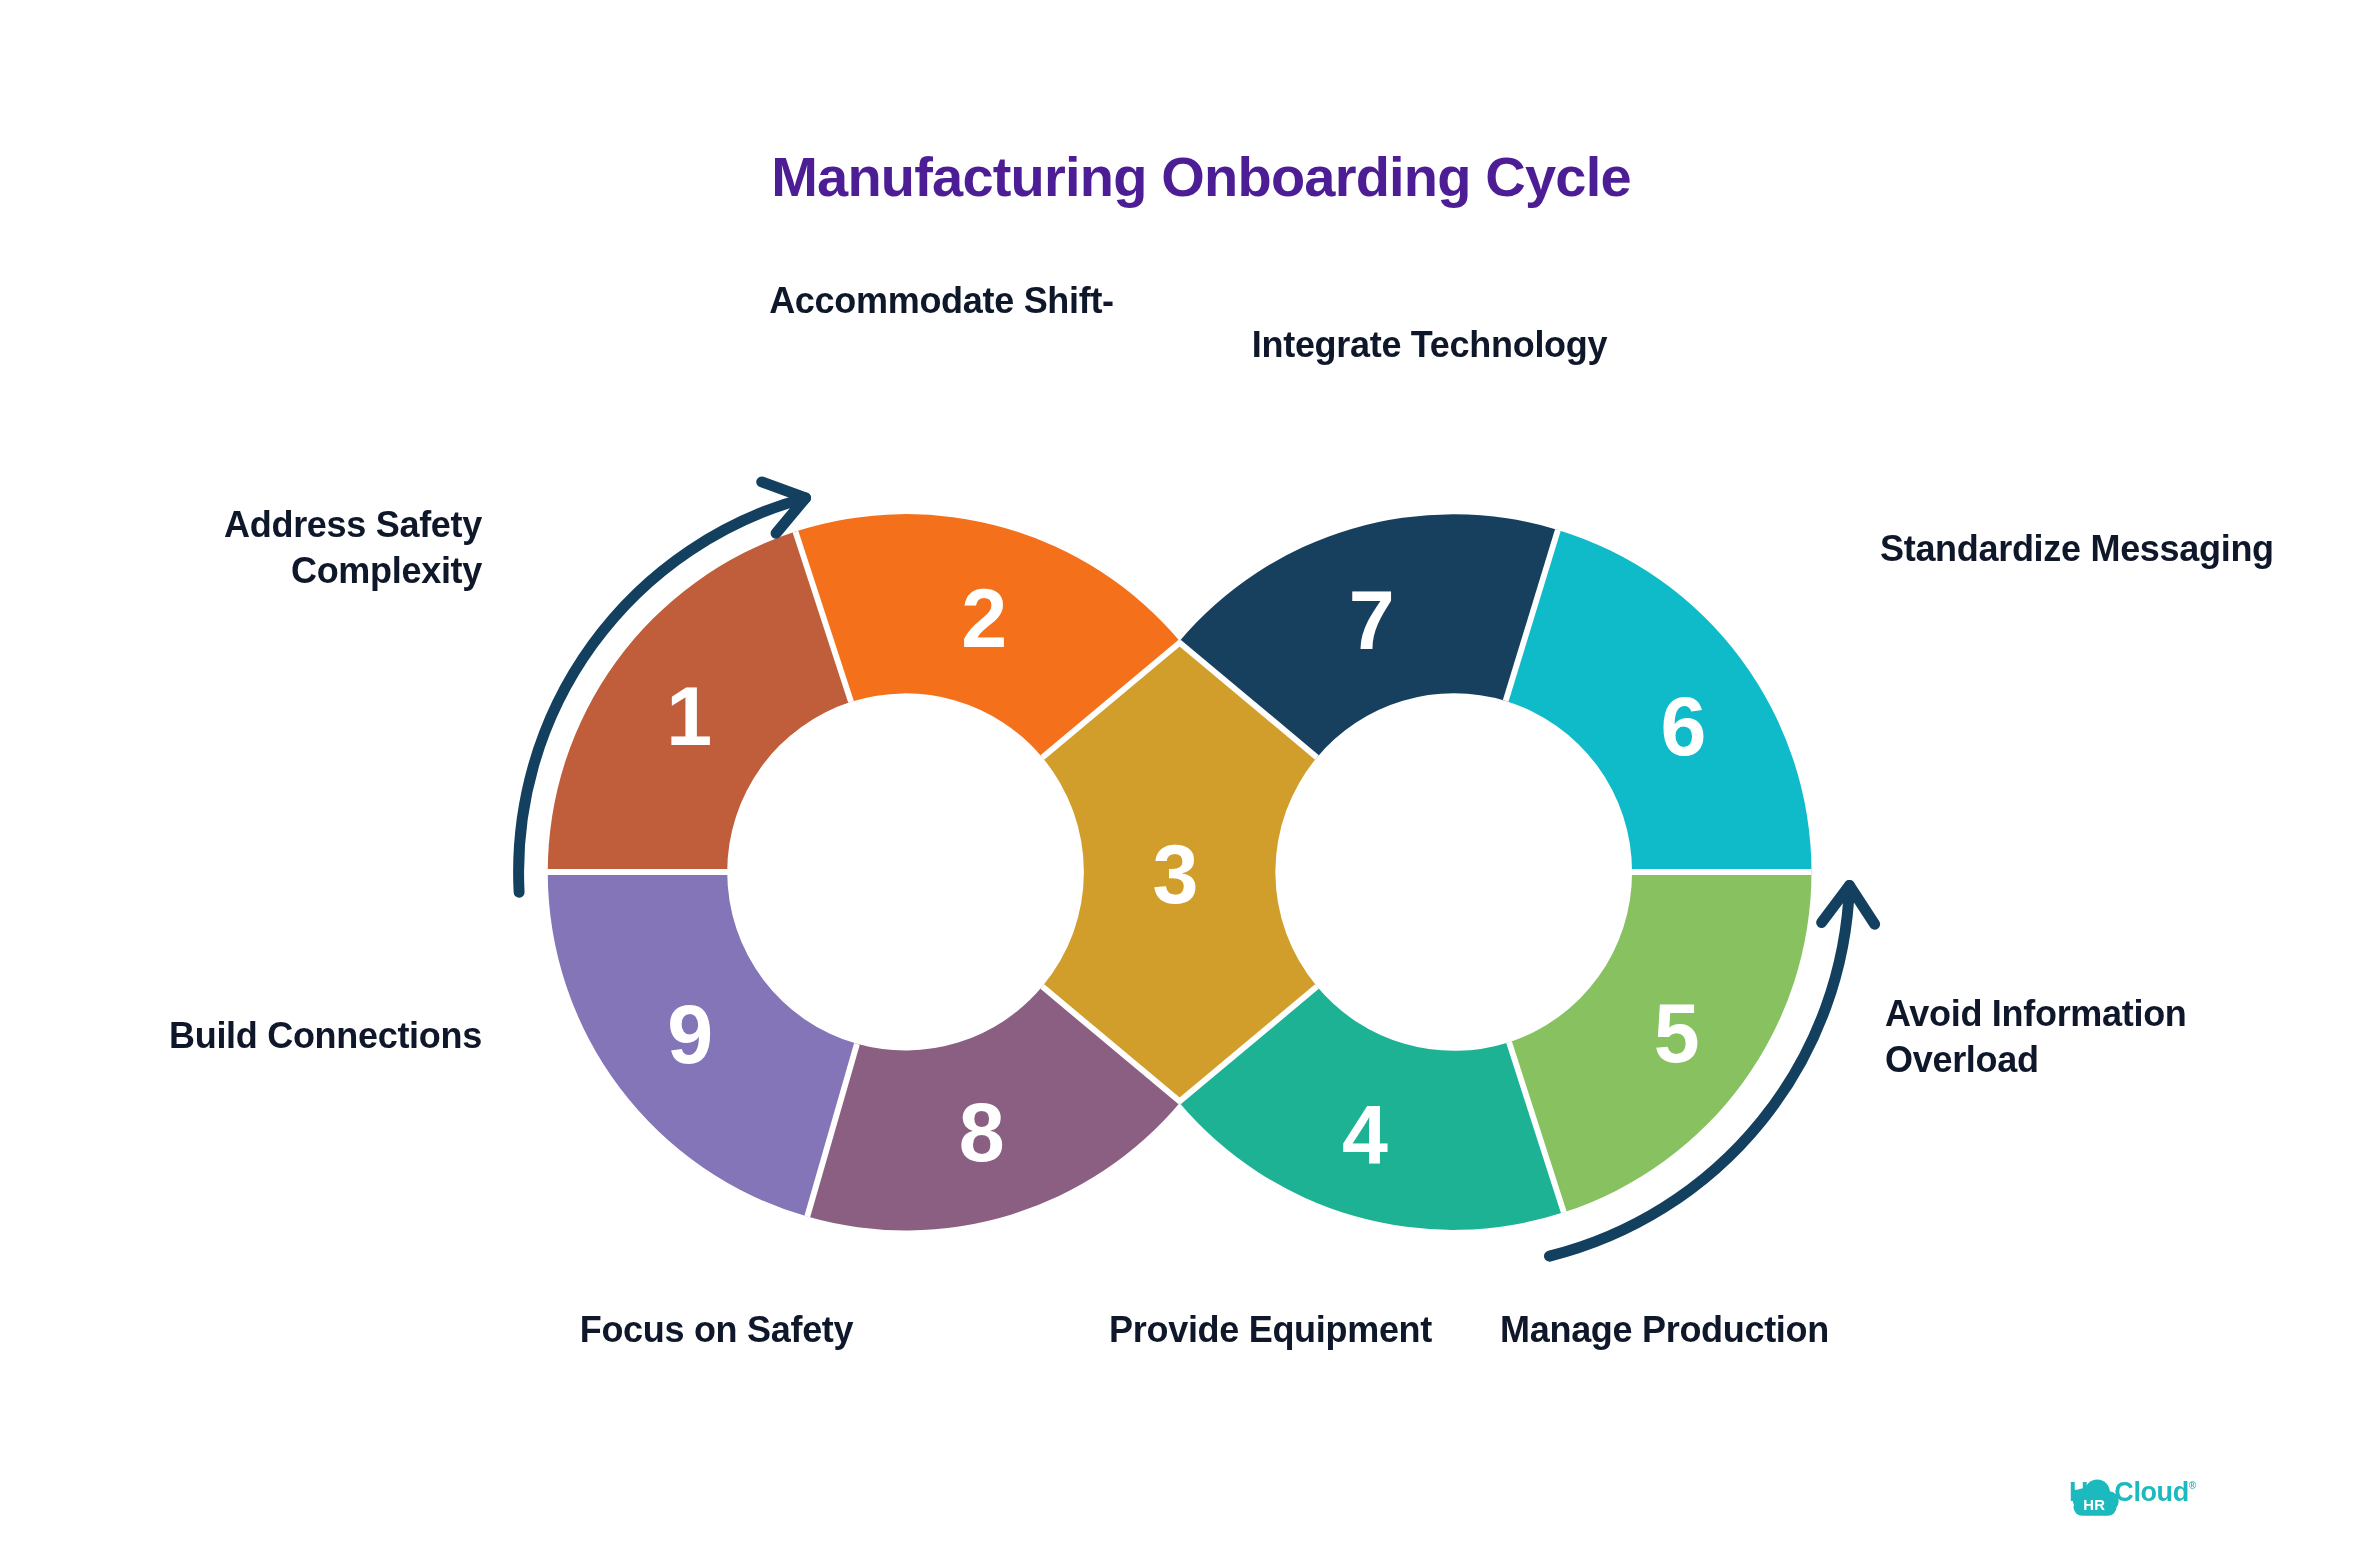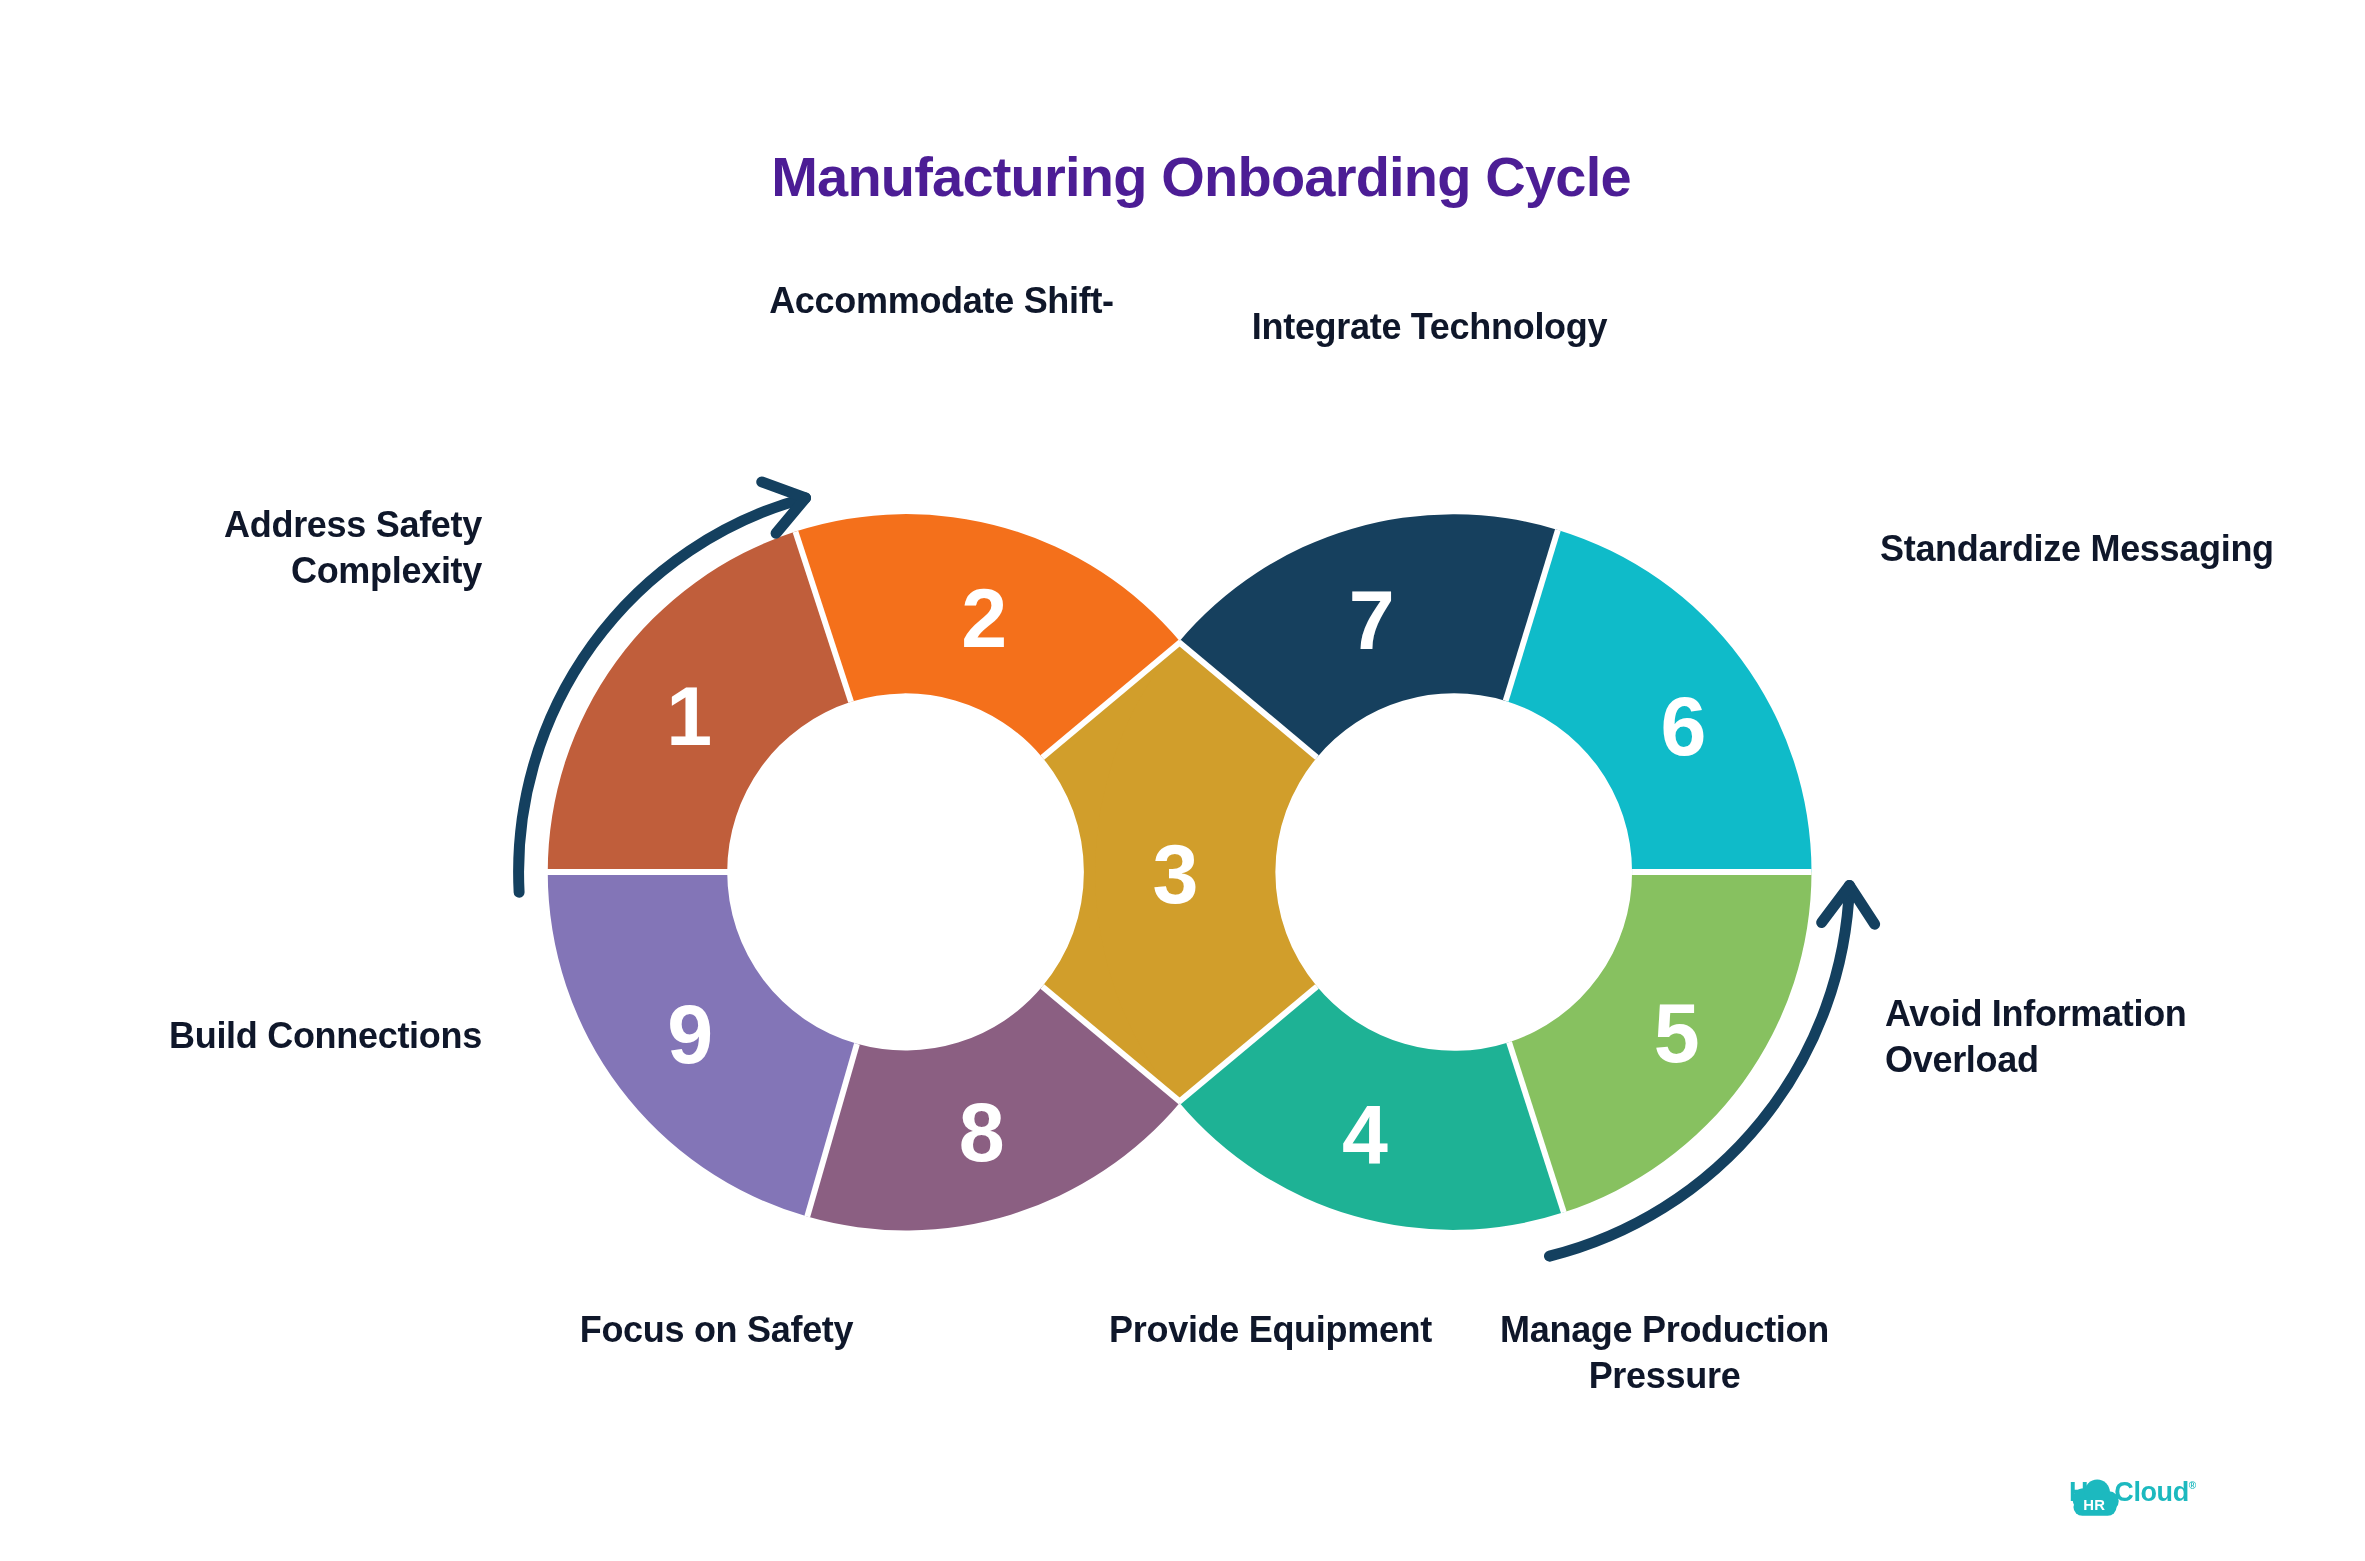--- a/index.html
+++ b/index.html
@@ -16,21 +16,21 @@
        letter-spacing:-0.3px;}
   .lbl span{display:block;}
   .center{text-align:center;}
   .right{text-align:right;}
   .lbl-1{left:143px;top:502px;width:339px;}
   .lbl-2{left:689px;top:278px;width:505px;}
   .lbl-3{left:927px;top:1307px;width:505px;text-align:right;}
   .lbl-4{left:1412px;top:1307px;width:505px;}
   .lbl-5{left:1885px;top:991px;width:438px;}
   .lbl-6{left:1880px;top:526px;width:472px;}
-  .lbl-7{left:1177px;top:304px;width:505px;}
+  .lbl-7{left:1177px;top:322px;width:505px;}
   .lbl-8{left:464px;top:1307px;width:505px;}
   .lbl-9{left:169px;top:1013px;width:388px;}
   #logo{position:absolute;left:2069px;top:1477px;display:flex;align-items:center;gap:10px;}
   #brand{color:#1CB9BF;font-size:27px;font-weight:700;letter-spacing:-0.4px;}
   #reg{color:#1CB9BF;font-size:10px;font-weight:700;vertical-align:11.8px;}
 </style>
 </head>
 <body>
 
 <div id="canvas">
@@ -106,21 +106,20 @@
     <span>Build Connections</span>
   </div>
   <div class="lbl lbl-8 center">
     <span>Focus on Safety</span>
   </div>
   <div class="lbl lbl-3 center">
     <span>Provide Equipment</span>
   </div>
   <div class="lbl lbl-4 center">
     <span>Manage Production</span>
-    <span>Pressure</span>
   </div>
 
   <div id="logo">
     <svg width="52" height="42" viewBox="0 0 70 56">
       <g fill="#1CB9BF">
         <circle cx="20" cy="30" r="15"></circle>
         <circle cx="38" cy="20" r="17"></circle>
         <circle cx="54" cy="32" r="13"></circle>
         <rect x="6" y="28" width="58" height="24" rx="12"></rect>
       </g>

